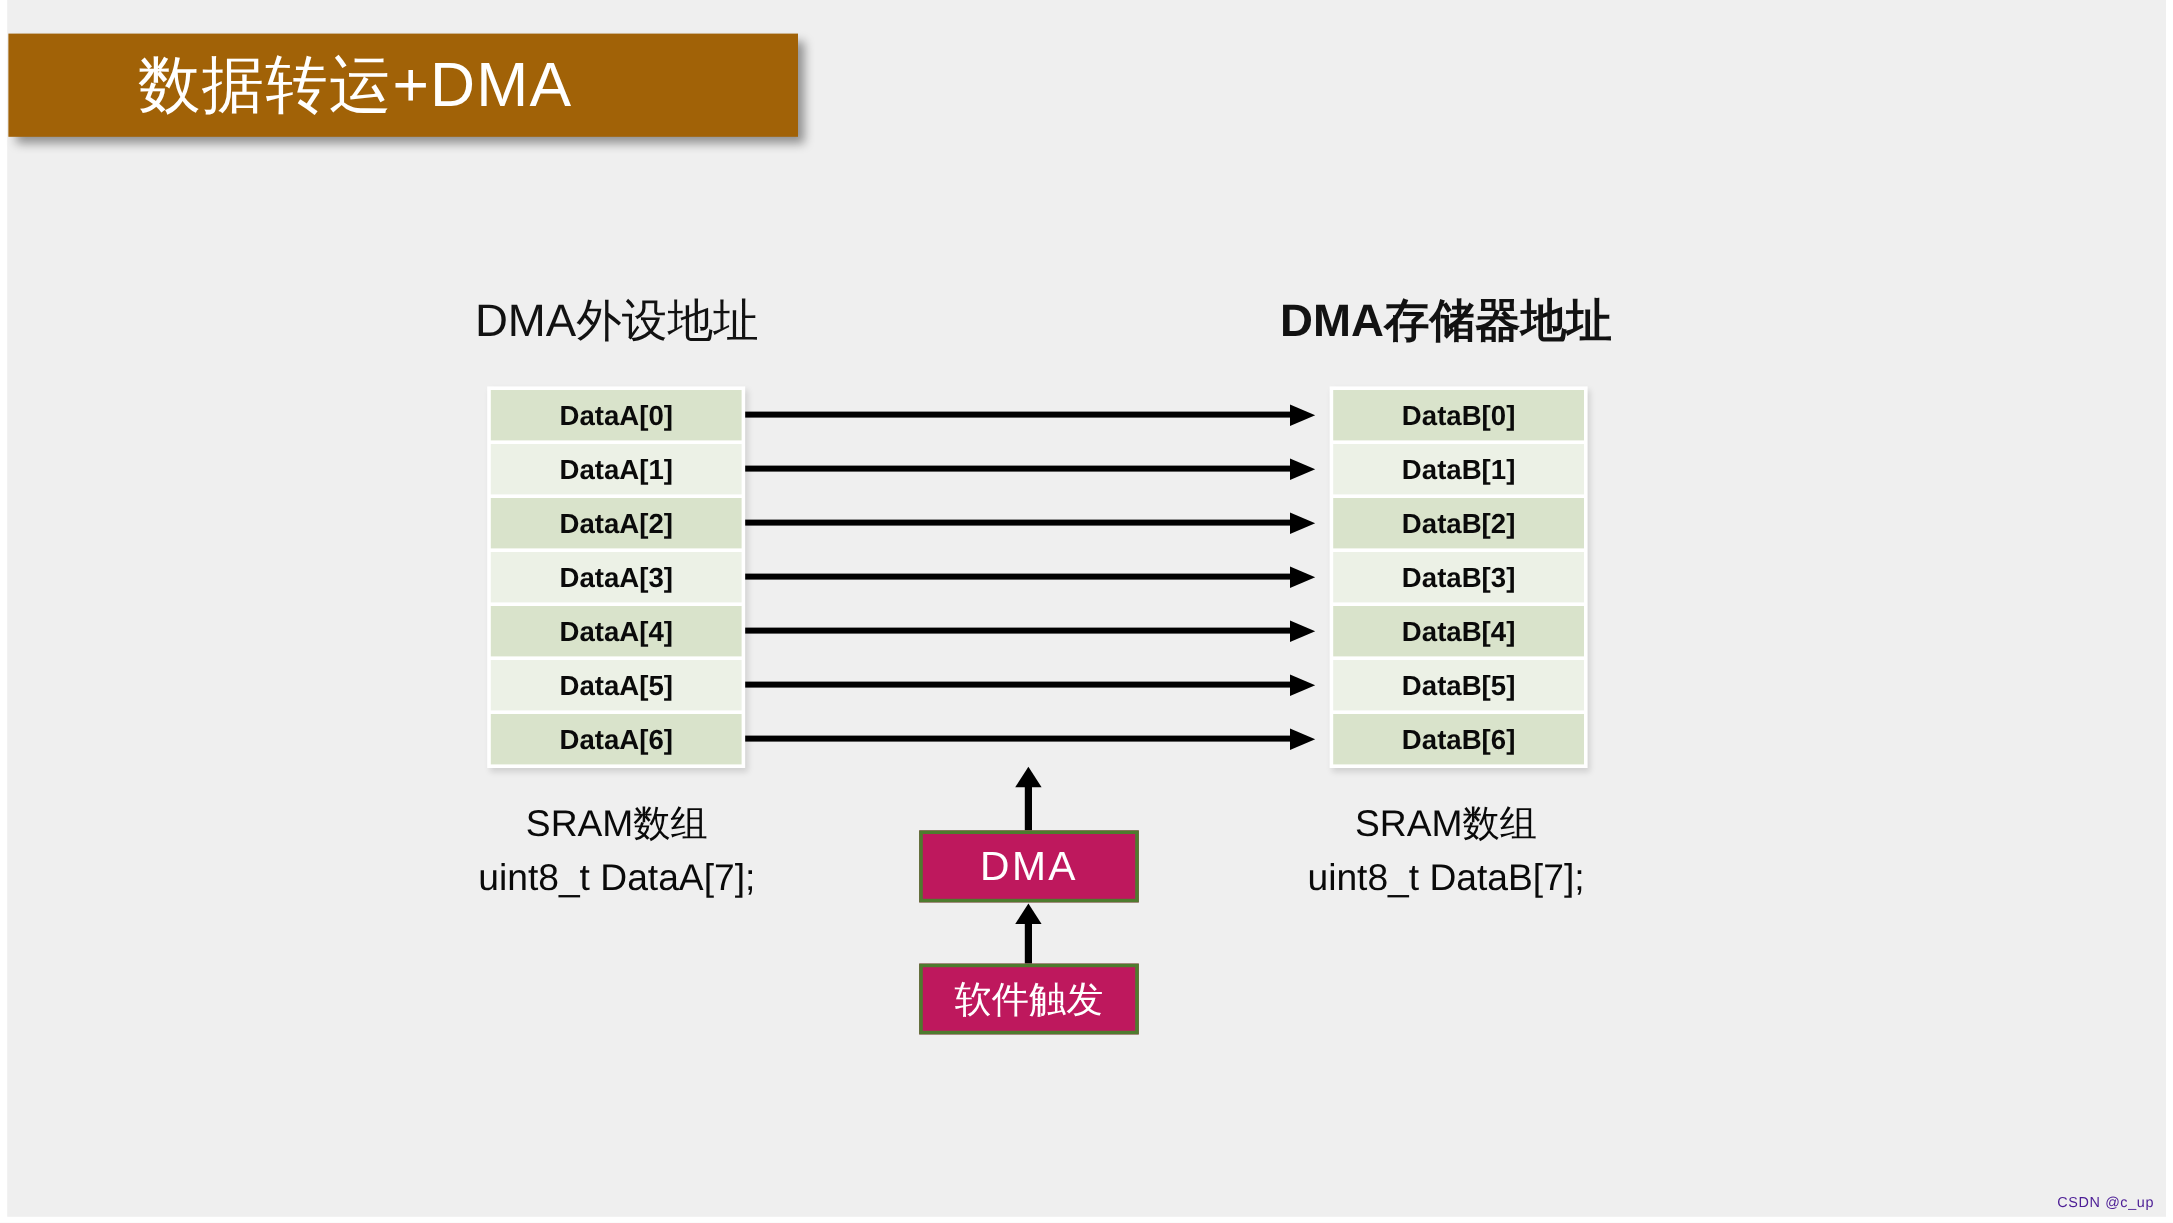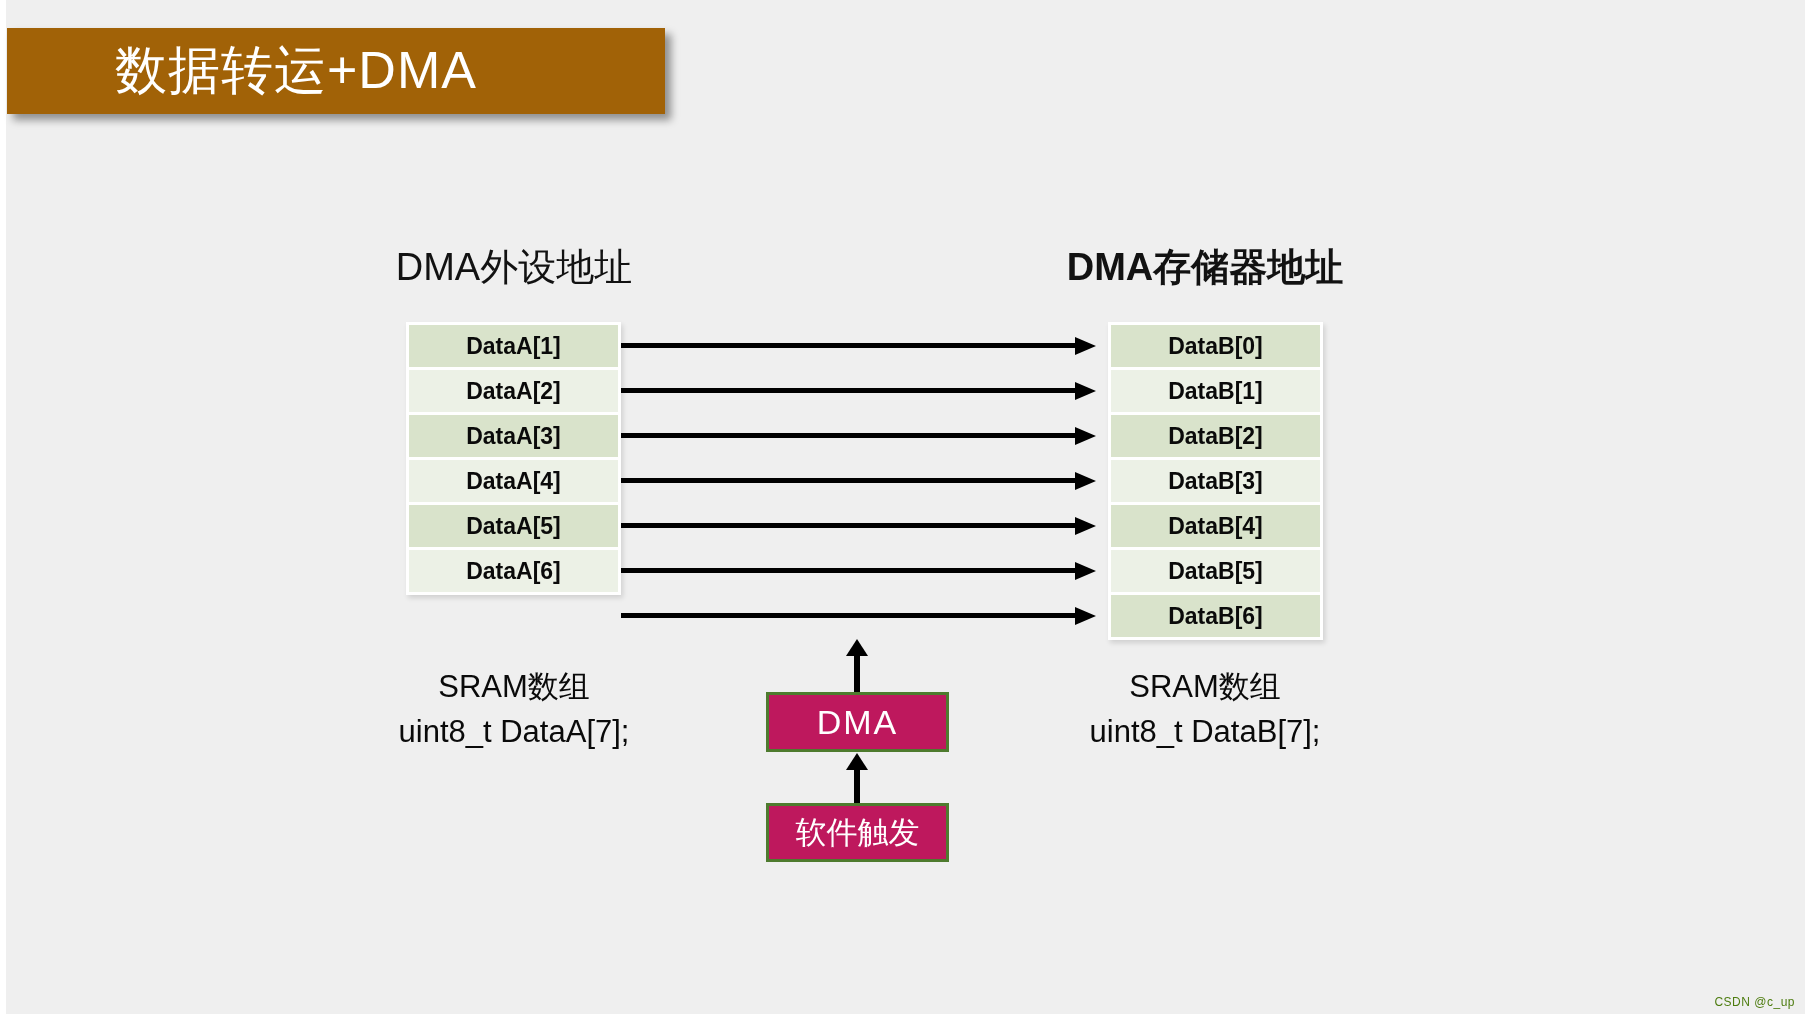--- a/index.html
+++ b/index.html
@@ -159,37 +159,38 @@
     white-space: nowrap;
   }
   .caption.left  { left: 304px; }
   .caption.right { left: 995px; }
   
   .watermark {
     position: absolute;
     top: 995px;
     right: 16px;
     font-size: 12px;
-    color: #4d7c0f;
+    color: #4c1d95;
     letter-spacing: 0.5px;
   }
 </style>
 </head>
 <body>
 
 <div class="slide-bg"></div>
 
 <div class="banner">
   <span class="title-text">数据转运+DMA</span>
 </div>
 
 <div class="col-header left">DMA外设地址</div>
 <div class="col-header right">DMA存储器地址</div>
 
 <div class="dtable left">
+  <div class="cell">DataA[0]</div>
   <div class="cell">DataA[1]</div>
   <div class="cell">DataA[2]</div>
   <div class="cell">DataA[3]</div>
   <div class="cell">DataA[4]</div>
   <div class="cell">DataA[5]</div>
   <div class="cell">DataA[6]</div>
 </div>
 
 <div class="dtable right">
   <div class="cell">DataB[0]</div>

